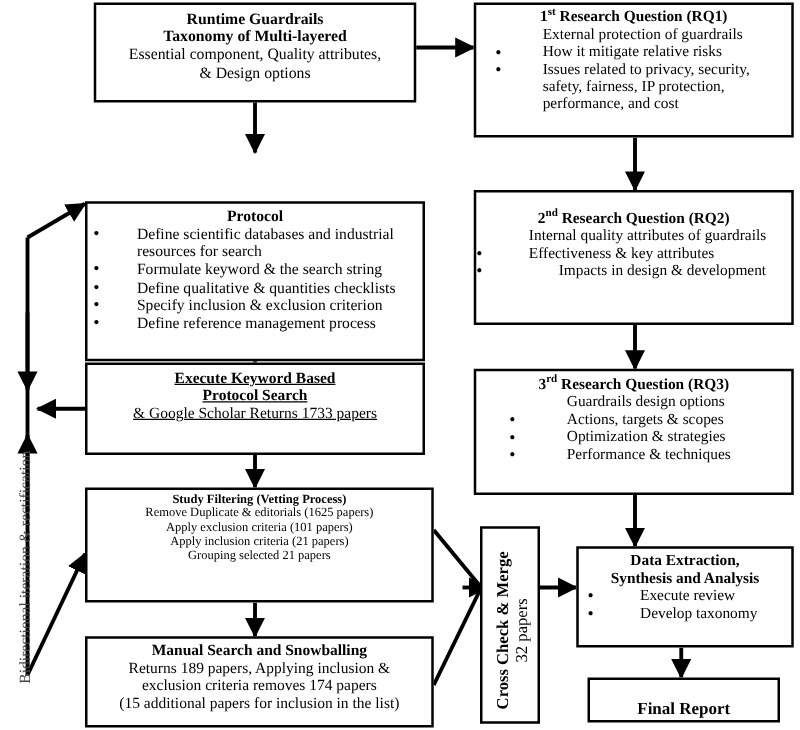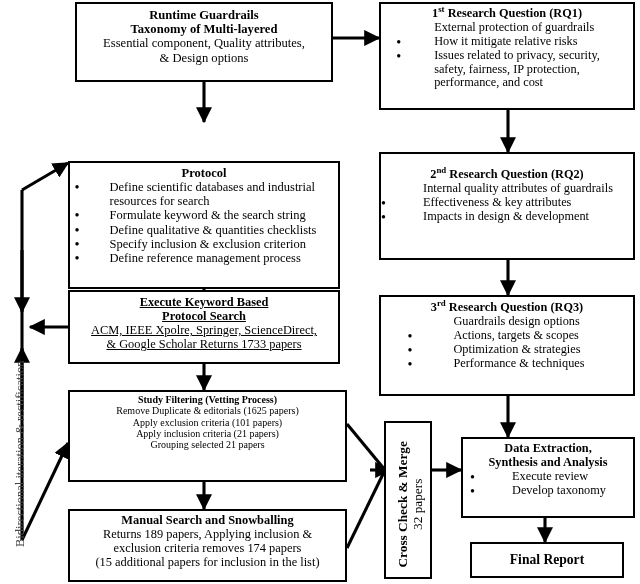--- a/index.html
+++ b/index.html
@@ -142,28 +142,27 @@
   </div>
 
   <div class="box" style="left:68px; top:122px; width:272px; height:128px; font-size:12.5px; padding-top:3px;margin-top:39px;">
     <span class="ttl">Protocol</span>
     <ul class="bl"><li class="bul" style="padding-left: 18px; --bx: -17px;">Define scientific databases and industrial
 resources for search</li><li class="bul" style="padding-left: 18px; --bx: -17px;">Formulate keyword &amp; the search string</li><li class="bul" style="padding-left: 18px; --bx: -17px;">Define qualitative &amp; quantities checklists</li><li class="bul" style="padding-left: 18px; --bx: -17px;">Specify inclusion &amp; exclusion criterion</li><li class="bul" style="padding-left: 18px; --bx: -17px;">Define reference management process</li></ul>
   </div>
 
   <div class="box" style="left:379px; top:152px; width:256px; height:108px; font-size:12.3px; padding-top:14px;">
     <span class="ttl"><span>2</span><span class="sup">nd</span><span> Research Question (RQ2)</span></span>
-    <ul class="bl"><li class="nobul" style="padding-left: 22px;">Internal quality attributes of guardrails</li><li class="bul" style="padding-left: 22px; --bx: -20px;">Effectiveness &amp; key attributes</li><li class="bul" style="padding-left: 22px; --bx: -20px;">Impacts in design &amp; development</li></ul>
+    <ul class="bl"><li class="nobul" style="padding-left: 22px;">Internal quality attributes of guardrails</li><li class="bul" style="padding-left: 22px; --bx: -20px;">Effectiveness &amp; key attributes</li><li class="bul" style="padding-left: 22px; text-align: right; --bx: -20px;">Impacts in design &amp; development</li></ul>
   </div>
 
   <div class="box" style="left:68px; top:290px; width:272px; height:74px; font-size:12.4px; padding-top:3px;text-decoration:underline;">
     <span class="ttl">Execute Keyword Based</span>
     <span class="ttl">Protocol Search</span>
     <div class="lines">
-        <div>ACM, IEEE Xpolre, Springer, ScienceDirect,</div>
         <div>&amp; Google Scholar Returns 1733 papers</div>
       </div>
   </div>
 
   <div class="box" style="left:379px; top:295px; width:256px; height:101px; font-size:12.3px; padding-top:4px;">
     <span class="ttl"><span>3</span><span class="sup">rd</span><span> Research Question (RQ3)</span></span>
     <ul class="bl"><li class="nobul" style="padding-left: 24px;">Guardrails design options</li><li class="bul" style="padding-left: 24px; --bx: -22px;">Actions, targets &amp; scopes</li><li class="bul" style="padding-left: 24px; --bx: -22px;">Optimization &amp;  strategies</li><li class="bul" style="padding-left: 24px; --bx: -22px;">Performance &amp; techniques</li></ul>
   </div>
 
   <div class="box" style="left:68px; top:390px; width:279px; height:92px; font-size:10px; padding-top:2px;">
@@ -191,17 +190,17 @@
 
   <div class="box" style="left:68px; top:509px; width:279px; height:73px; font-size:12.4px; padding-top:2px;">
     <span class="ttl">Manual Search and Snowballing</span>
     <div class="lines">
         <div>Returns 189 papers, Applying inclusion &amp;</div>
         <div>exclusion criteria removes 174 papers</div>
         <div>(15 additional papers for inclusion in the list)</div>
       </div>
   </div>
 
-  <div class="box" style="left:470px; top:542px; width:154px; height:36px; font-size:13.6px; display:flex; align-items:center; justify-content:center;">
+  <div class="box" style="left:470px; top:542px; width:154px; height:36px; font-size:13.6px; display:flex; align-items:flex-end; justify-content:center;">
     <span class="ttl">Final Report</span>
   </div>
 
 </div>
 
 </body></html>

